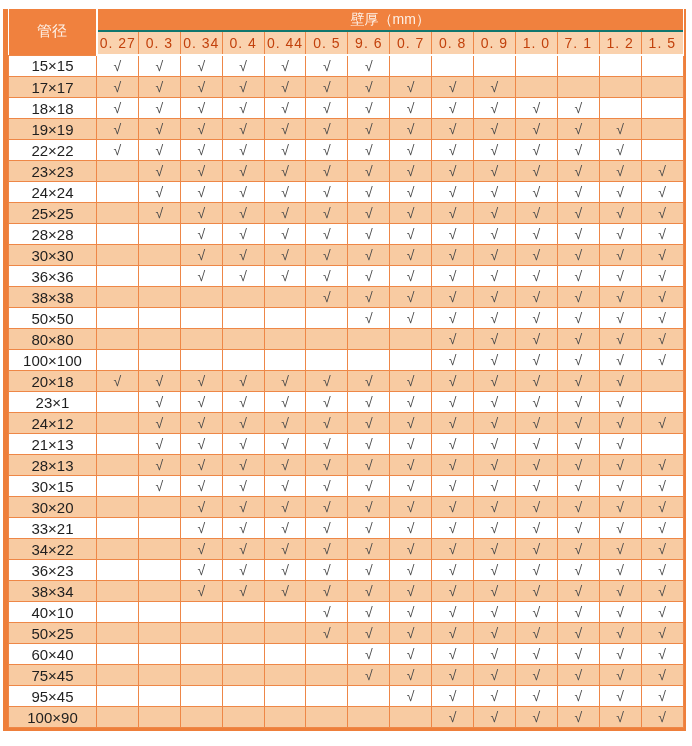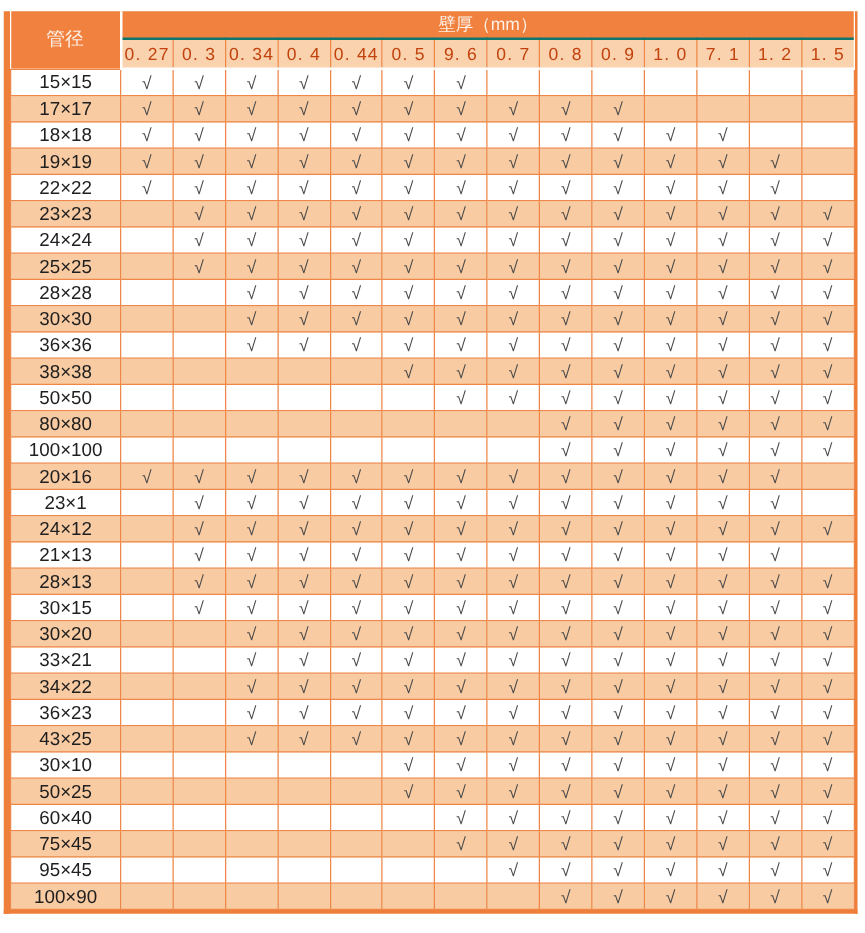--- a/index.html
+++ b/index.html
@@ -350,21 +350,21 @@
           <td class="check-cell"></td>
           <td class="check-cell"></td>
           <td class="check-cell">√</td>
           <td class="check-cell">√</td>
           <td class="check-cell">√</td>
           <td class="check-cell">√</td>
           <td class="check-cell">√</td>
           <td class="check-cell">√</td>
         </tr>
         <tr>
-          <td class="size-cell">20×16</td>
+          <td class="size-cell">20×18</td>
           <td class="check-cell">√</td>
           <td class="check-cell">√</td>
           <td class="check-cell">√</td>
           <td class="check-cell">√</td>
           <td class="check-cell">√</td>
           <td class="check-cell">√</td>
           <td class="check-cell">√</td>
           <td class="check-cell">√</td>
           <td class="check-cell">√</td>
           <td class="check-cell">√</td>
@@ -520,38 +520,38 @@
           <td class="check-cell">√</td>
           <td class="check-cell">√</td>
           <td class="check-cell">√</td>
           <td class="check-cell">√</td>
           <td class="check-cell">√</td>
           <td class="check-cell">√</td>
           <td class="check-cell">√</td>
           <td class="check-cell">√</td>
         </tr>
         <tr>
-          <td class="size-cell">43×25</td>
-          <td class="check-cell"></td>
-          <td class="check-cell"></td>
-          <td class="check-cell">√</td>
-          <td class="check-cell">√</td>
-          <td class="check-cell">√</td>
-          <td class="check-cell">√</td>
-          <td class="check-cell">√</td>
-          <td class="check-cell">√</td>
-          <td class="check-cell">√</td>
-          <td class="check-cell">√</td>
-          <td class="check-cell">√</td>
-          <td class="check-cell">√</td>
-          <td class="check-cell">√</td>
-          <td class="check-cell">√</td>
-        </tr>
-        <tr>
-          <td class="size-cell">30×10</td>
+          <td class="size-cell">38×34</td>
+          <td class="check-cell"></td>
+          <td class="check-cell"></td>
+          <td class="check-cell">√</td>
+          <td class="check-cell">√</td>
+          <td class="check-cell">√</td>
+          <td class="check-cell">√</td>
+          <td class="check-cell">√</td>
+          <td class="check-cell">√</td>
+          <td class="check-cell">√</td>
+          <td class="check-cell">√</td>
+          <td class="check-cell">√</td>
+          <td class="check-cell">√</td>
+          <td class="check-cell">√</td>
+          <td class="check-cell">√</td>
+        </tr>
+        <tr>
+          <td class="size-cell">40×10</td>
           <td class="check-cell"></td>
           <td class="check-cell"></td>
           <td class="check-cell"></td>
           <td class="check-cell"></td>
           <td class="check-cell"></td>
           <td class="check-cell">√</td>
           <td class="check-cell">√</td>
           <td class="check-cell">√</td>
           <td class="check-cell">√</td>
           <td class="check-cell">√</td>

